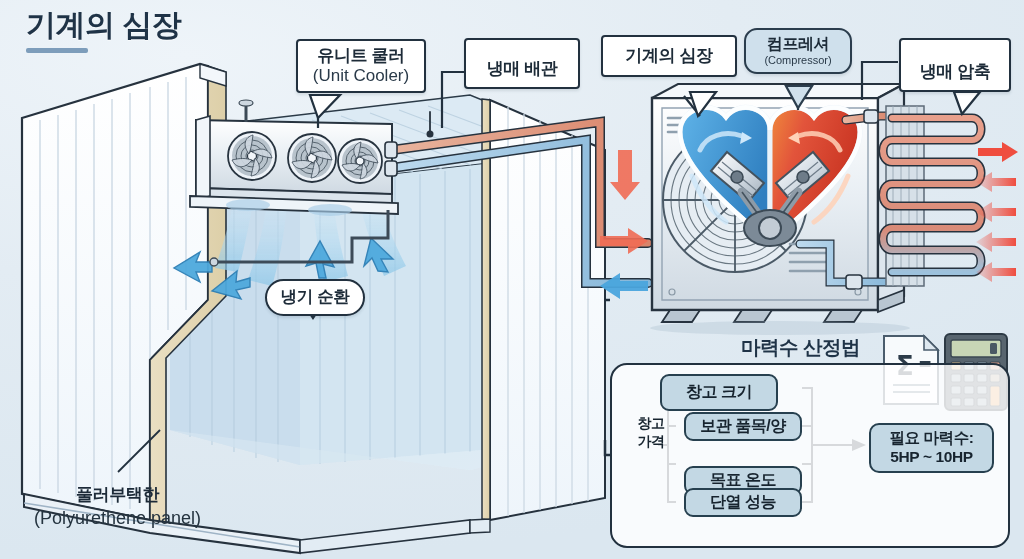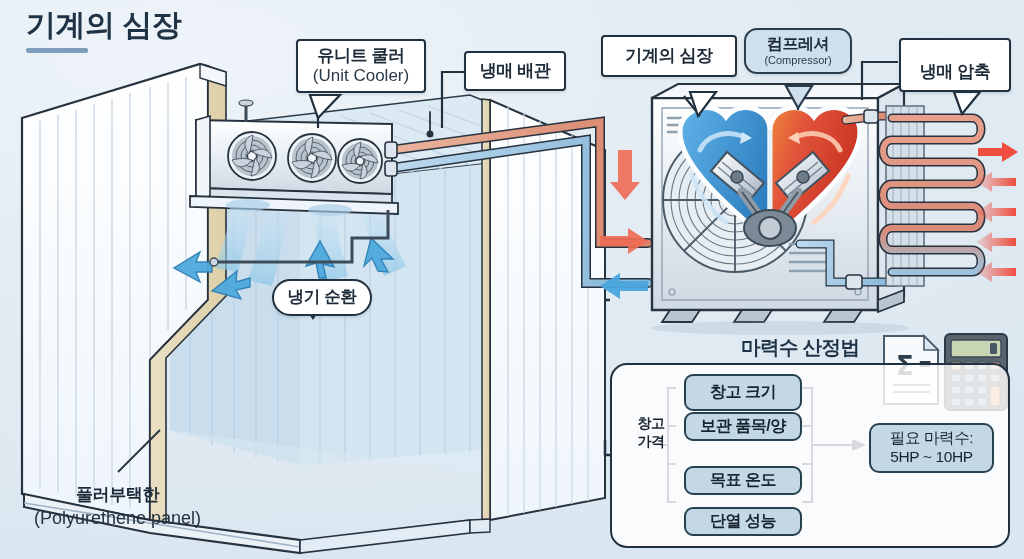--- a/index.html
+++ b/index.html
@@ -35,70 +35,70 @@
     padding:5px 12px 6px;
     box-sizing:border-box;
     line-height:1.12;
     box-shadow:0 2px 3px rgba(40,60,80,.13);
   }
   .bubble .ko{font-size:17px;font-weight:bold;letter-spacing:-0.4px;display:block;white-space:nowrap;}
   .bubble .en{font-size:17px;font-weight:normal;color:#2a3a49;display:block;margin-top:1px;white-space:nowrap;}
   .bubble.blue{background:#cfe0ec;border-color:#2b3d4d;}
 
   #b-unitcooler{left:296px;top:39px;width:130px;}
-  #b-pipe{left:464px;top:51px;width:102px;padding-top:8px;padding-bottom:9px;}
+  #b-pipe{left:464px;top:38px;width:116px;padding-top:19px;padding-bottom:9px;}
   #b-heart{left:601px;top:35px;width:136px;padding-top:9px;padding-bottom:10px;}
   #b-comp{left:744px;top:28px;width:108px;border-radius:13px;}
   #b-comp .ko{font-size:16px;}
   #b-comp .en{font-size:11px;}
   #b-compress{left:899px;top:38px;width:112px;padding-top:22px;padding-bottom:9px;}
 
   
   #b-cold{
-    position:absolute;left:272px;top:279px;width:100px;
+    position:absolute;left:265px;top:279px;width:100px;
     background:#fff;border:2.5px solid #22313f;border-radius:20px;
     text-align:center;padding:5px 6px 6px;box-sizing:border-box;
     box-shadow:0 2px 3px rgba(40,60,80,.13);
   }
   #b-cold .ko{font-size:16.5px;font-weight:bold;color:#1d2b38;white-space:nowrap;letter-spacing:-0.3px;}
 
   
   #lbl-panel{position:absolute;left:30px;top:483px;text-align:center;width:175px;}
   #lbl-panel .ko{display:block;font-size:17px;font-weight:bold;color:#1c2a38;letter-spacing:-0.4px;font-family:Liberation Serif, serif;}
   #lbl-panel .en{display:block;font-size:18px;color:#24333f;margin-top:2px;}
 
   
   #hp-title{
     position:absolute;left:741px;top:334px;font-size:19.5px;font-weight:bold;
-    color:#1f3347;letter-spacing:-0.5px;white-space:nowrap;font-family:Liberation Serif, serif;
+    color:#1f3347;letter-spacing:-0.5px;white-space:nowrap;
   }
   #hp-panel{
     position:absolute;left:610px;top:363px;width:400px;height:185px;
     background:rgba(255,255,255,.82);
     border:2.5px solid #22313f;border-radius:17px;box-sizing:border-box;
   }
   .fbox{
     position:absolute;background:#c3d8e4;border:2px solid #27404f;
     border-radius:9px;box-sizing:border-box;
     font-size:16px;font-weight:bold;color:#17242f;letter-spacing:-0.5px;
     display:flex;align-items:center;justify-content:center;white-space:nowrap;
   }
-  #f0{left:684px;top:374px;width:118px;height:37px;}
+  #f0{left:660px;top:374px;width:118px;height:37px;}
   #f1{left:684px;top:412px;width:118px;height:29px;}
   #f2{left:684px;top:450px;width:118px;height:29px;margin-top:16px;}
-  #f3{left:684px;top:488px;width:118px;height:29px;margin-top:19px;}
+  #f3{left:684px;top:488px;width:118px;height:29px;}
   #f-left{
     position:absolute;left:621px;top:415px;width:60px;text-align:center;
     font-size:14px;font-weight:bold;color:#17242f;line-height:1.28;letter-spacing:-0.5px;
   }
   #f-result{
     position:absolute;left:869px;top:423px;width:125px;height:50px;
     background:#c3d8e4;border:2px solid #27404f;border-radius:10px;box-sizing:border-box;
     display:flex;flex-direction:column;align-items:center;justify-content:center;
-    font-size:15.5px;font-weight:normal;color:#17242f;line-height:1.22;letter-spacing:-0.4px;white-space:nowrap;
+    font-size:15.5px;font-weight:bold;color:#17242f;line-height:1.22;letter-spacing:-0.4px;white-space:nowrap;
   }
 </style>
 </head>
 <body>
 
 <div id="stage">
 
   <svg id="art" viewBox="0 0 1024 559">
     <defs>
       <linearGradient id="gRoom" x1="0" y1="0" x2="0" y2="1">

